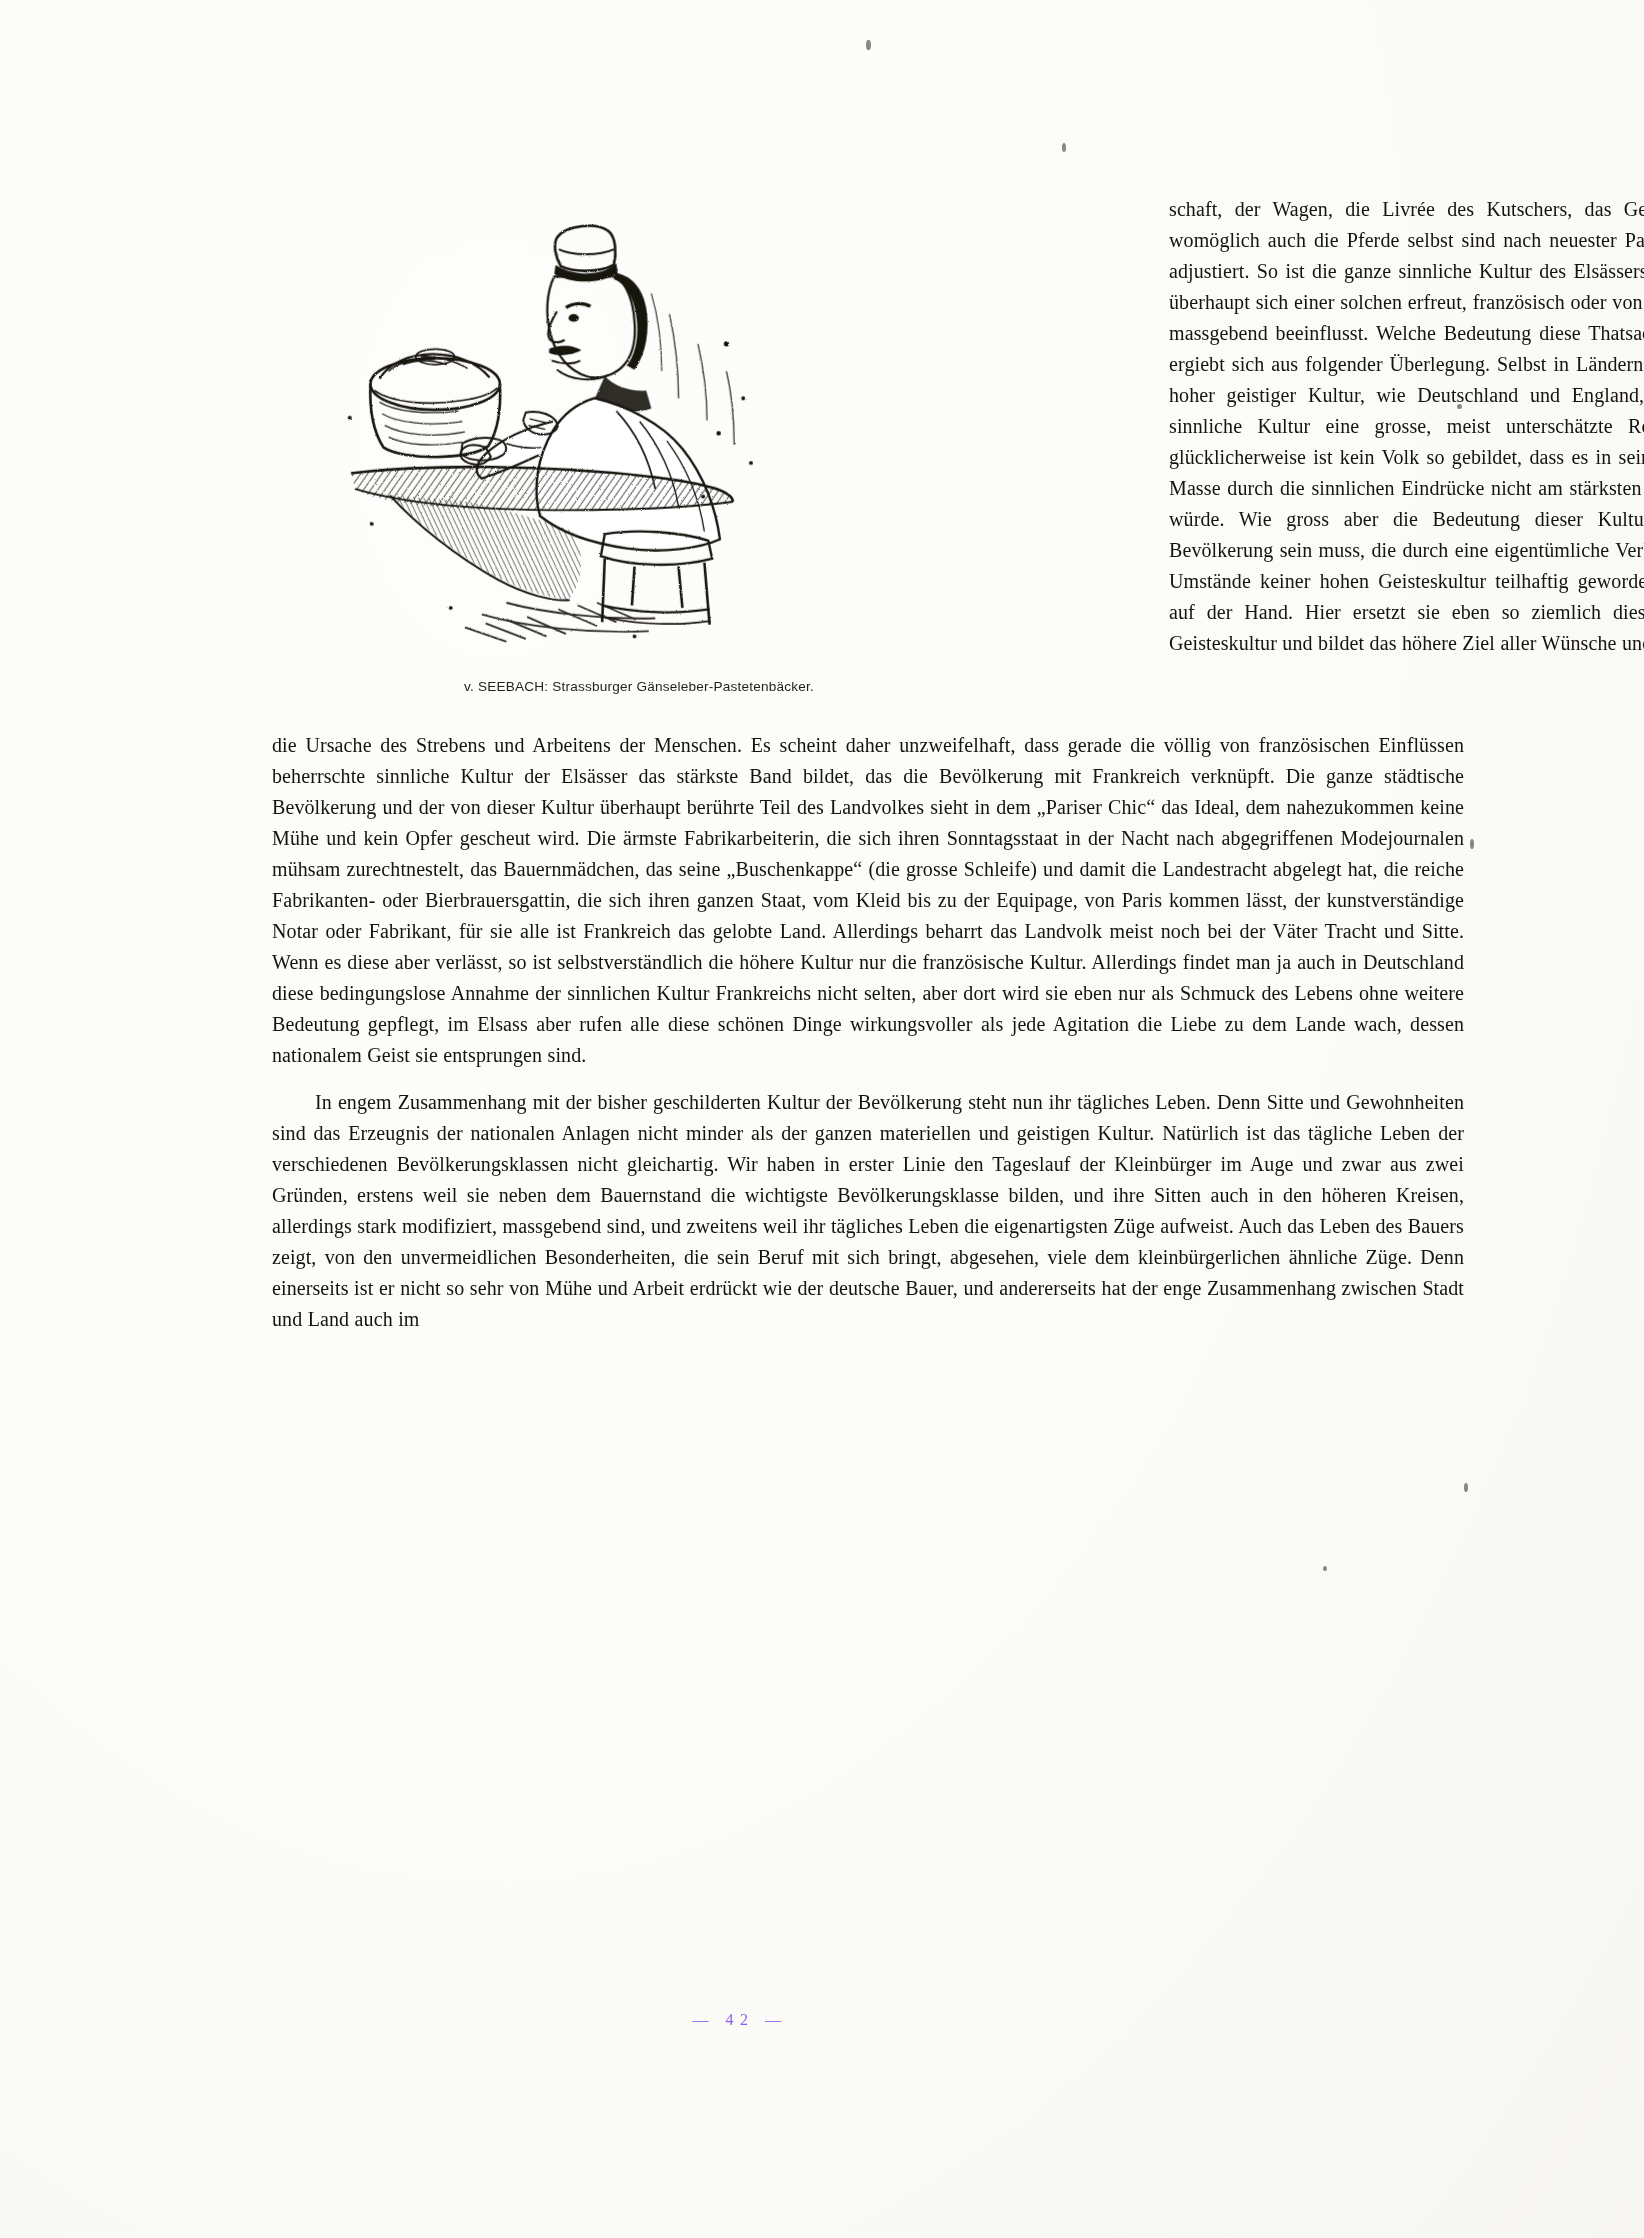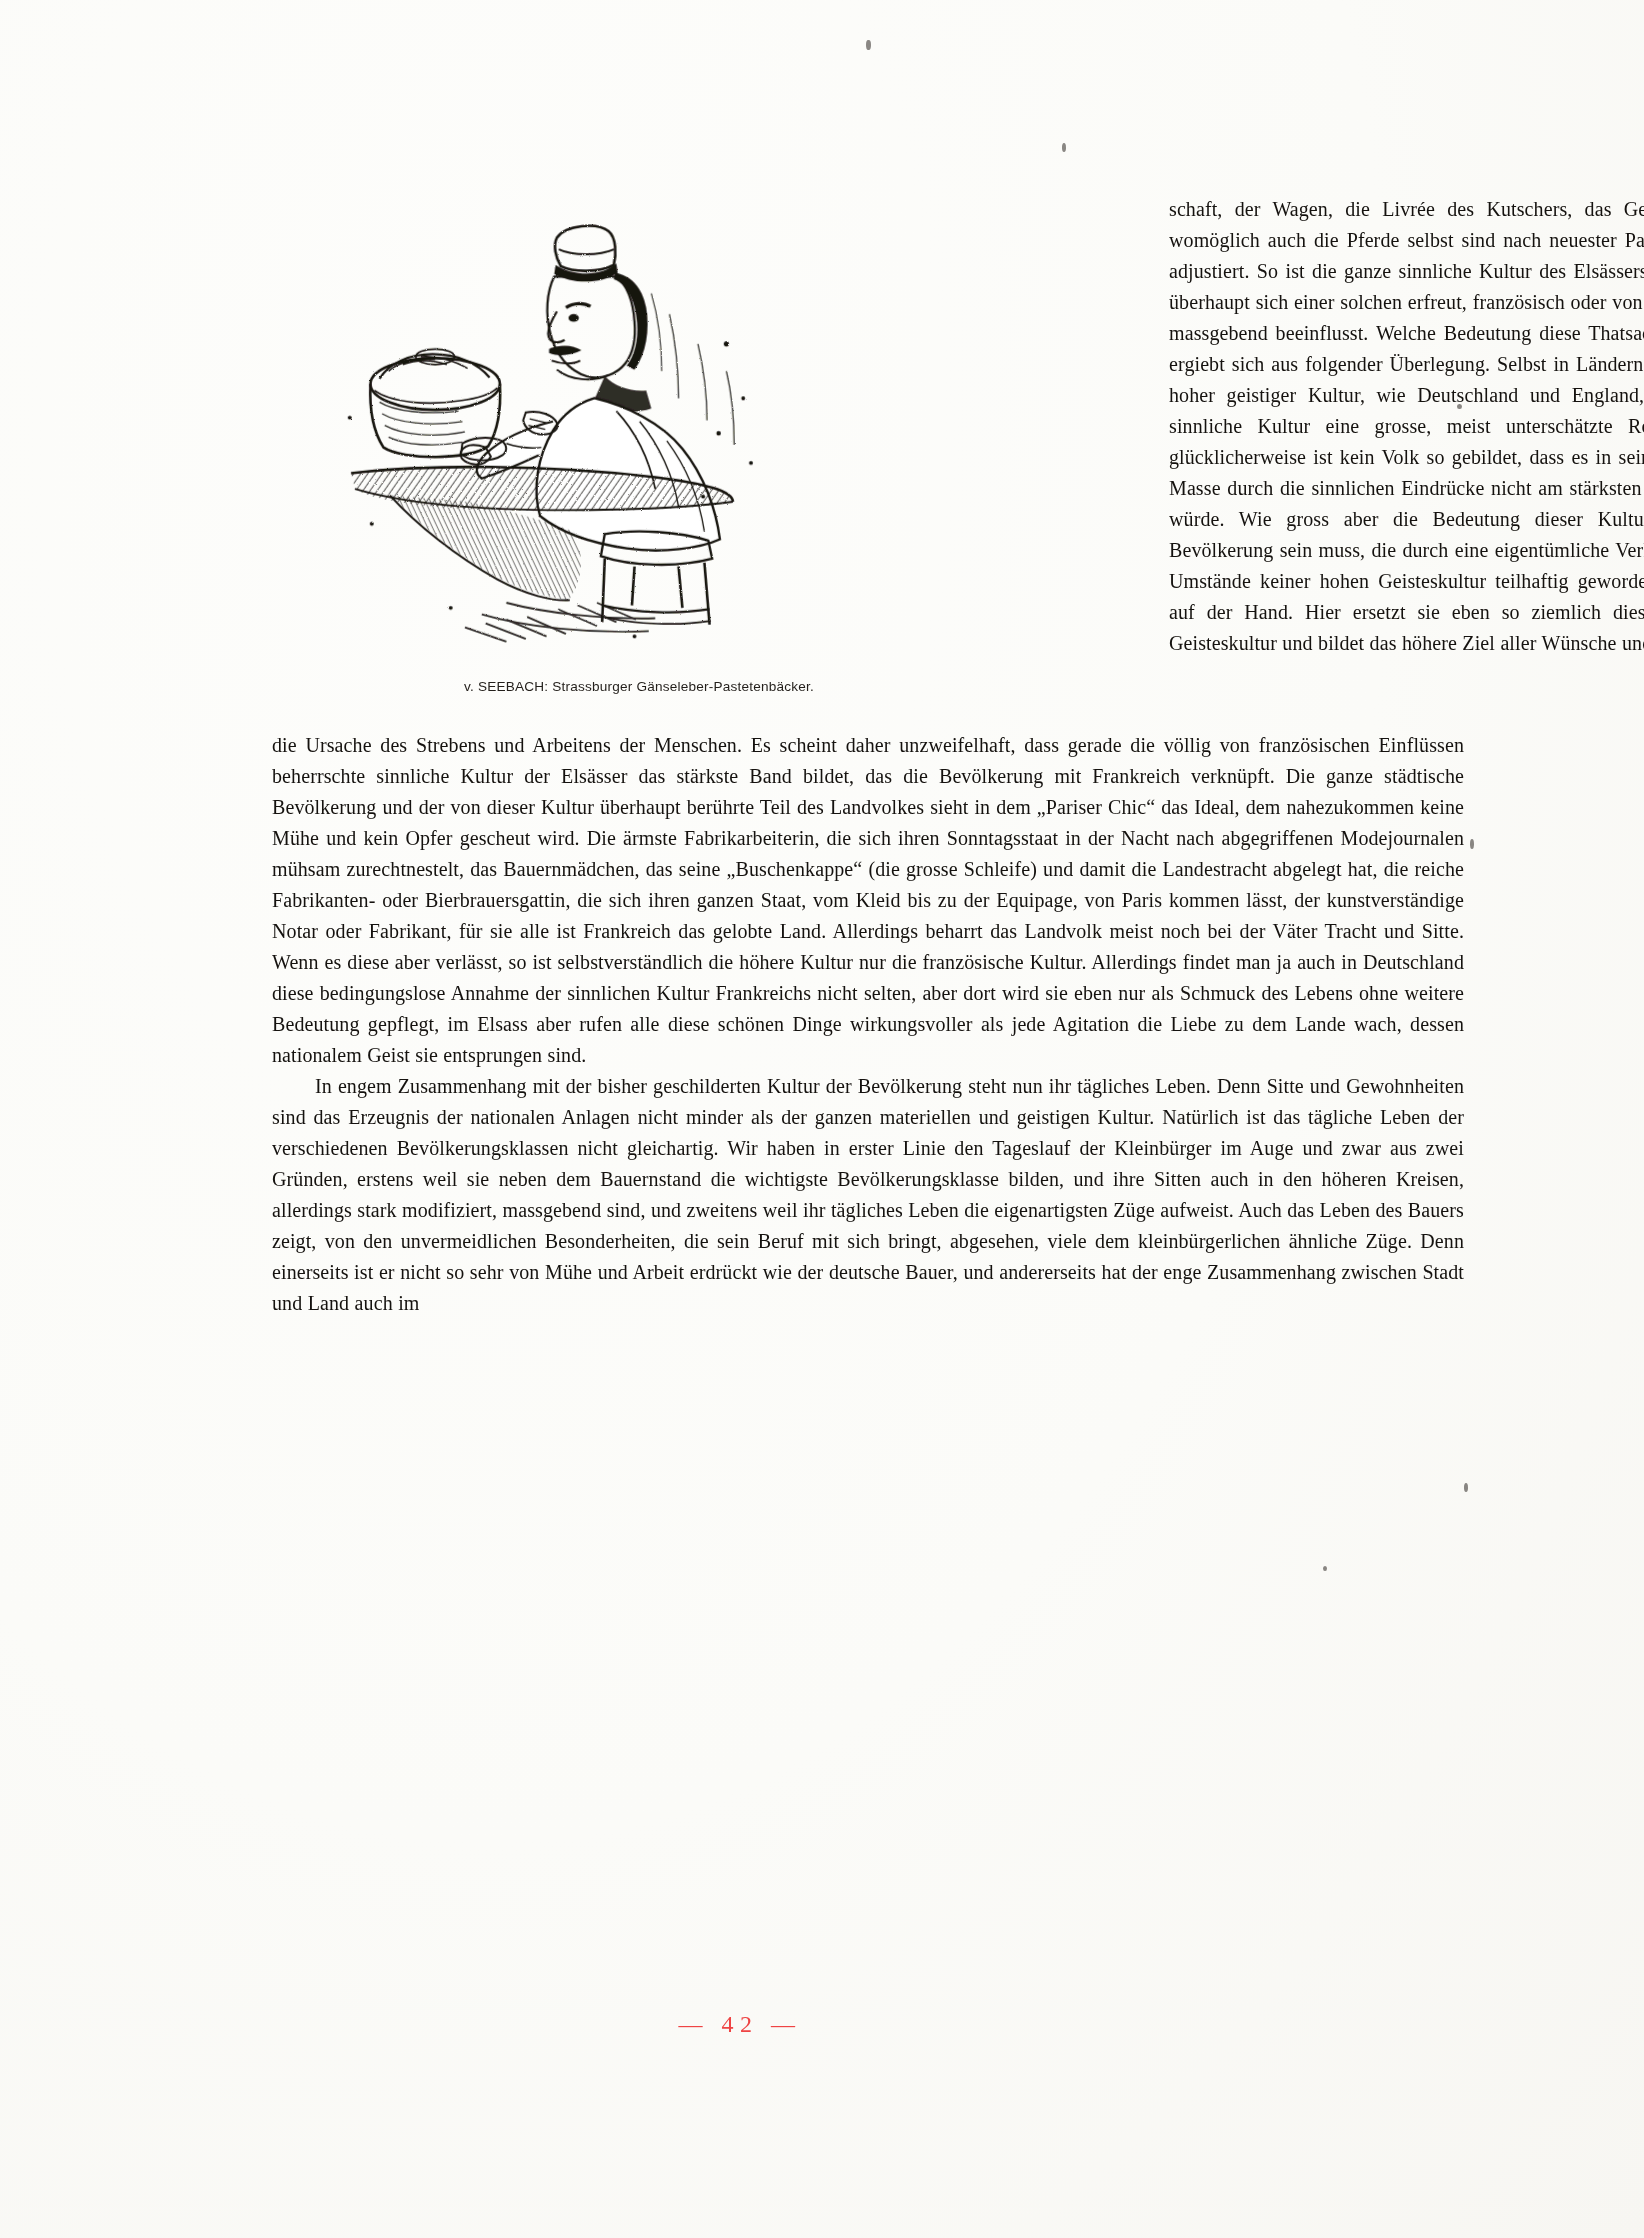--- a/index.html
+++ b/index.html
@@ -65,21 +65,21 @@
     color: #15120f;
   }
   p.indent { text-indent: 43px; }
 
   .flow {
     position: absolute;
     left: 0;
     top: 536px;
     width: 1192px;
   }
-  .flow p + p { margin-top: 0; }
+  .flow p + p { margin-top: 16px; }
 
   
   .figure {
     position: absolute;
     left: 0;
     top: 13px;
     width: 654px;
   }
   .figure-img {
     position: relative;
@@ -96,23 +96,23 @@
     font-family: Liberation Sans, sans-serif;
   }
 
   
   .folio {
     position: absolute;
     left: 0;
     top: 2011px;
     width: 1480px;
     text-align: center;
-    font-size: 24px;
+    font-size: 16px;
     letter-spacing: 6.5px;
-    color: #ef4444;
+    color: #8b5cf6;
   }
 </style>
 </head>
 <body>
 
 <div class="paper"></div>
 
 <div class="page">
 
   <div class="speck" style="left:866px;top:40px;width:4.5px;height:10.4px;"></div>

